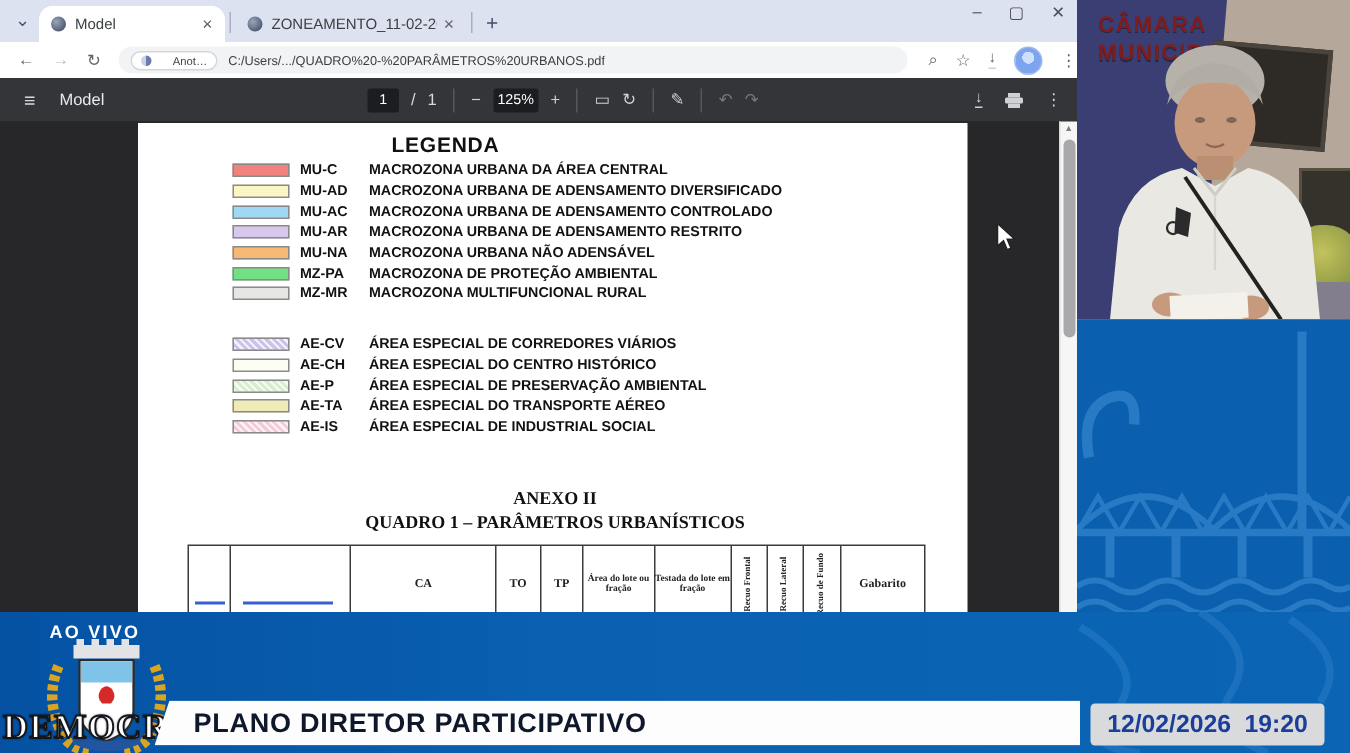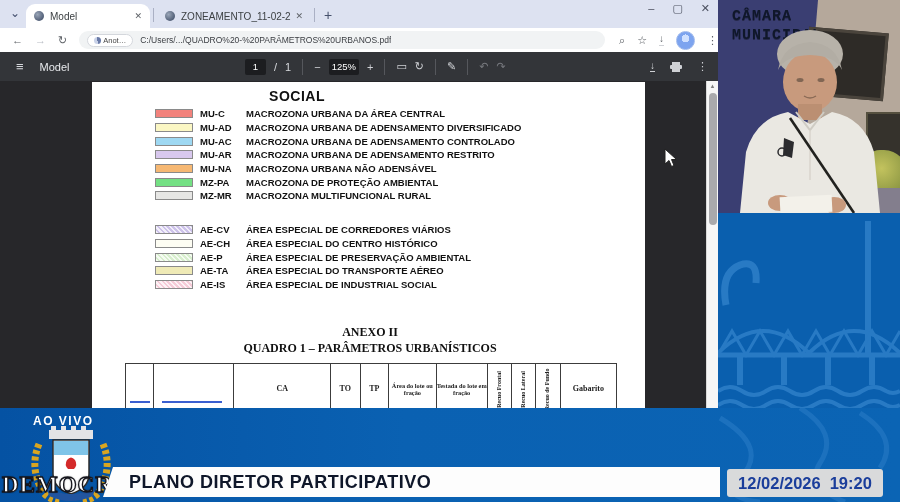--- a/index.html
+++ b/index.html
@@ -15,21 +15,21 @@
   .tab .favicon{width:10px;height:10px;border-radius:50%;background:radial-gradient(circle at 35% 35%,#9aa6b8,#33415c);margin-right:6px;flex:0 0 auto;}
   .tab .tlabel{flex:1;white-space:nowrap;overflow:hidden;}
   .tab .tclose{color:#5f6368;font-size:9px;margin-left:4px;}
   .tabdivider{width:1px;height:14px;background:#aab0c4;margin:0 3px 6px 3px;}
   .newtab{font-size:14px;color:#45506b;margin:0 0 5px 6px;}
   #wincontrols{position:absolute;right:8px;top:2px;display:flex;gap:18px;color:#4a4f5e;font-size:11px;}
   #addressbar{position:absolute;left:0;top:28px;width:718px;height:24px;background:#fff;display:flex;align-items:center;border-bottom:1px solid #e2e2e6;}
   .navicon{font-size:11px;color:#5f6368;margin-left:12px;}
   .navicon.dim{color:#b8bcc4;}
   #omnibox{margin-left:12px;width:528px;height:18px;background:#f1f3f4;border-radius:10px;display:flex;align-items:center;padding:0 8px;overflow:hidden;}
-  #urlchip{background:#fff;border:1px solid #d4d7dc;border-radius:8px;font-size:7.5px;color:#444;padding:1px 6px;margin-right:7px;white-space:nowrap;display:flex;align-items:center;gap:2px;}
+  #urlchip{background:#fff;border:1px solid #d4d7dc;border-radius:8px;font-size:7.5px;color:#444;padding:1px 6px;margin-right:7px;white-space:nowrap;display:flex;align-items:center;gap:14px;}
   #urlchip .chipdot{width:7px;height:7px;border-radius:50%;background:conic-gradient(#6a7ba8 0 50%,#c9d2e8 50% 100%);}
   #urltext{font-size:8.5px;color:#3a3d42;white-space:nowrap;overflow:hidden;}
   .abaricons{display:flex;align-items:center;gap:12px;margin-left:14px;color:#5f6368;font-size:11px;}
   #avatar{width:17px;height:17px;border-radius:50%;background:radial-gradient(circle at 50% 38%,#cfe0ff 0 4px,#7da4ef 4px);border:1px solid #9db8ec;}
   
   #pdftoolbar{position:absolute;left:0;top:52px;width:718px;height:29px;background:#333539;color:#d7d9dd;display:flex;align-items:center;font-size:11px;}
   #pdftoolbar .ham{margin-left:16px;font-size:13px;}
   #pdftoolbar .doctitle{margin-left:16px;font-size:11px;color:#e8eaed;}
   #pdfcenter{position:absolute;left:245px;top:0;height:29px;display:flex;align-items:center;gap:8px;}
   .pgbox{background:#1c1d20;border-radius:2px;min-width:15px;height:16px;display:flex;align-items:center;justify-content:center;font-size:9.5px;padding:0 3px;color:#fff;}
@@ -68,21 +68,21 @@
   #scrollbar{position:absolute;left:706px;top:81px;width:11px;height:421px;background:#f6f6f6;border-left:1px solid #d9d9d9;}
   #scrollbar .arrow{position:absolute;left:0;width:11px;height:10px;color:#7f7f7f;font-size:6px;text-align:center;line-height:10px;}
   #sb-thumb{position:absolute;left:1.5px;top:12px;width:8px;height:132px;background:#a9a9ac;border-radius:4px;}
   
   #video{position:absolute;left:718px;top:0;width:182px;height:213px;background:#b5a89b;overflow:hidden;}
   #backdrop{position:absolute;left:0;top:0;width:100px;height:213px;background:linear-gradient(115deg,#3a3e72 70%,#4b4f85);clip-path:polygon(0 0,100% 0,82% 100%,0 100%);}
   .frame1{position:absolute;left:88px;top:30px;width:74px;height:62px;background:#2e2b27;border:3px solid #4a443c;transform:rotate(5deg);}
   .frame2{position:absolute;left:148px;top:112px;width:40px;height:52px;background:#35322c;border:2px solid #55503f;}
   .plant{position:absolute;left:146px;top:150px;width:44px;height:46px;background:radial-gradient(circle at 40% 40%,#c3c35e,#8e9844 70%);border-radius:40% 60% 50% 50%;}
   .couch{position:absolute;left:118px;top:188px;width:64px;height:25px;background:#837e8d;}
-  #backdrop-text{position:absolute;left:14px;top:7px;font-weight:bold;color:#0f172a;font-size:15px;letter-spacing:1px;line-height:19px;text-shadow:0 1px 0 rgba(0,0,0,.35);font-family:Liberation Mono, monospace;}
+  #backdrop-text{position:absolute;left:14px;top:7px;font-weight:bold;color:#7f1d1d;font-size:15px;letter-spacing:1px;line-height:19px;text-shadow:0 1px 0 rgba(0,0,0,.35);}
   #person-svg{position:absolute;left:0;top:0;}
   
   #bluebg{position:absolute;left:718px;top:213px;width:182px;height:289px;background:#0a5fae;overflow:hidden;}
   
   #band{position:absolute;left:0;top:408px;width:900px;height:94px;background:linear-gradient(90deg,#0552a3 0%,#0a61b2 45%,#0b64b4 100%);overflow:hidden;}
   #live-badge{position:absolute;left:33px;top:414px;color:#fff;font-weight:bold;font-size:12px;letter-spacing:1.5px;z-index:6;}
   #crest{position:absolute;left:27px;top:426px;z-index:5;}
   #watermark{position:absolute;left:2px;top:472px;z-index:6;font-family:"Liberation Serif","DejaVu Serif",serif;font-weight:bold;font-size:23px;letter-spacing:1px;color:#fff;-webkit-text-stroke:1.3px #15151c;text-shadow:0 0 2px #000;}
   #title-bar{position:absolute;left:114px;top:439px;width:280px;height:30px;background:#0d2f6e;z-index:7;display:flex;align-items:center;box-shadow:0 2px 3px rgba(0,0,0,.3);}
   #title-bar span{color:#fff;font-weight:bold;font-size:19px;letter-spacing:.5px;margin-left:14px;white-space:nowrap;}
@@ -168,21 +168,21 @@
             <span class="pr-top"></span>
             <span class="pr-body"></span>
             <span class="pr-out"></span>
           </span>
         <span class="tbicon">⋮</span>
       </div>
     </div>
 
     <div id="pdfarea">
       <div id="page">
-        <div id="legend-title">SOCIAL</div>
+        <div id="legend-title">LEGENDA</div>
         <div id="legend-groups">
             <div class="legend-group">
               <div class="legend-row">
                 <span class="swatch" style="background-color: rgb(242, 130, 124);"></span>
                 <span class="lcode">MU-C</span>
                 <span class="llabel">MACROZONA URBANA DA ÁREA CENTRAL</span>
               </div>
               <div class="legend-row">
                 <span class="swatch" style="background-color: rgb(251, 247, 196);"></span>
                 <span class="lcode">MU-AD</span>

